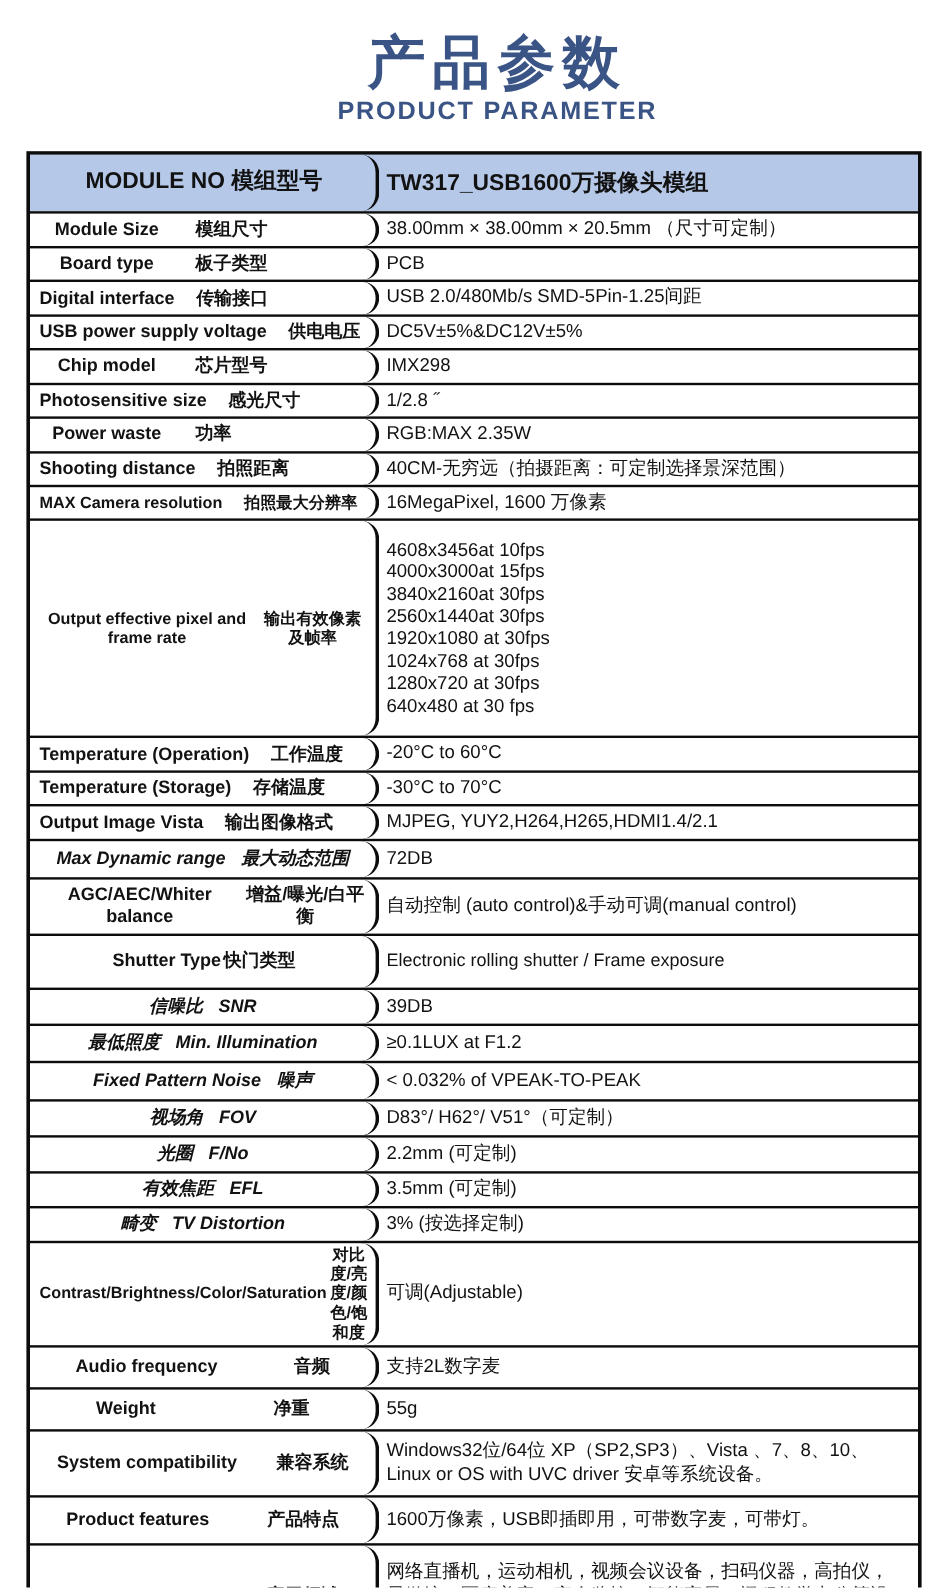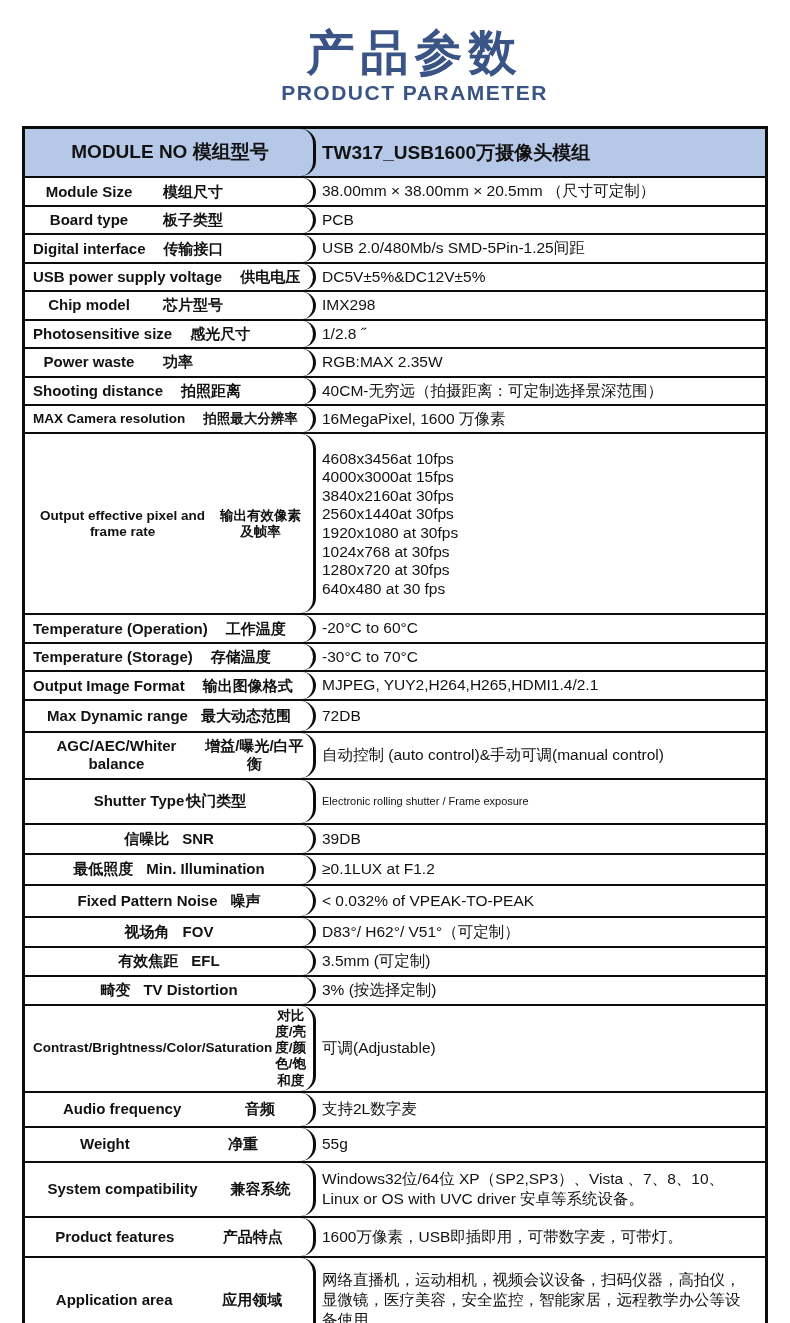--- a/index.html
+++ b/index.html
@@ -34,31 +34,31 @@
   }
   .header-row{border-top:none;background:var(--header-bg);min-height:47px;}
   .cell{box-sizing:border-box;display:flex;}
   .label{
     border-right:3px solid var(--border);
     font-weight:700;font-size:15px;line-height:1.2;
     align-items:center;padding:2px 6px 2px 8px;border-radius:15px;
   }
   .label.left{justify-content:flex-start;gap:18px;text-align:center;}
   .label.left .p0{min-width:112px;}
-  .label.center{justify-content:center;gap:13px;padding-left:4px;padding-right:4px;}
+  .label.center{justify-content:center;gap:13px;padding-left:4px;padding-right:4px;font-style:italic;}
   .label.spread{justify-content:space-around;gap:8px;padding:2px 10px;}
   .label.stack{flex-direction:row;justify-content:center;text-align:center;gap:2px;}
   .label.small{font-size:13.5px;}
   .label.small .p0{min-width:0;}
   .value{
     flex-direction:column;justify-content:center;align-items:flex-start;
     font-size:15.5px;line-height:1.32;
     padding:3px 10px 3px 6px;
   }
-  .value.small{font-size:11px;}
+  .value.small{font-size:15px;}
   .header-row .label{font-size:19px;justify-content:center;gap:10px;}
   .header-row .value{font-size:19px;font-weight:700;}
   .vline{line-height:18.6px;}
   
   .r1{min-height:23px}.r2{min-height:22px}.r3{min-height:22px}.r4{min-height:23px}
   .r5{min-height:22px}.r6{min-height:22px}.r7{min-height:23px}.r8{min-height:23px}
   .r9{min-height:24px}
   .r10{min-height:179px}
   .r11{min-height:24px}.r12{min-height:25px}.r13{min-height:25px}
   .r14{min-height:30px}
@@ -173,21 +173,21 @@
       </div>
       <div class="row r12">
         <div class="cell label left">
           <span class="part p0">Temperature (Storage)</span>
           <span class="part p1">存储温度</span>
         </div>
         <div class="cell value">-30°C to 70°C</div>
       </div>
       <div class="row r13">
         <div class="cell label left">
-          <span class="part p0">Output Image Format</span>
+          <span class="part p0">Output Image Vista</span>
           <span class="part p1">输出图像格式</span>
         </div>
         <div class="cell value">MJPEG, YUY2,H264,H265,HDMI1.4/2.1</div>
       </div>
       <div class="row r14">
         <div class="cell label center">
           <span class="part p0">Max Dynamic range</span>
           <span class="part p1">最大动态范围</span>
         </div>
         <div class="cell value">72DB</div>
@@ -227,20 +227,27 @@
         </div>
         <div class="cell value">&lt; 0.032% of VPEAK-TO-PEAK</div>
       </div>
       <div class="row r20">
         <div class="cell label center">
           <span class="part p0">视场角</span>
           <span class="part p1">FOV</span>
         </div>
         <div class="cell value">D83°/ H62°/ V51°（可定制）</div>
       </div>
+      <div class="row r21">
+        <div class="cell label center">
+          <span class="part p0">光圈</span>
+          <span class="part p1">F/No</span>
+        </div>
+        <div class="cell value">2.2mm (可定制)</div>
+      </div>
       <div class="row r22">
         <div class="cell label center">
           <span class="part p0">有效焦距</span>
           <span class="part p1">EFL</span>
         </div>
         <div class="cell value">3.5mm (可定制)</div>
       </div>
       <div class="row r23">
         <div class="cell label center">
           <span class="part p0">畸变</span>

